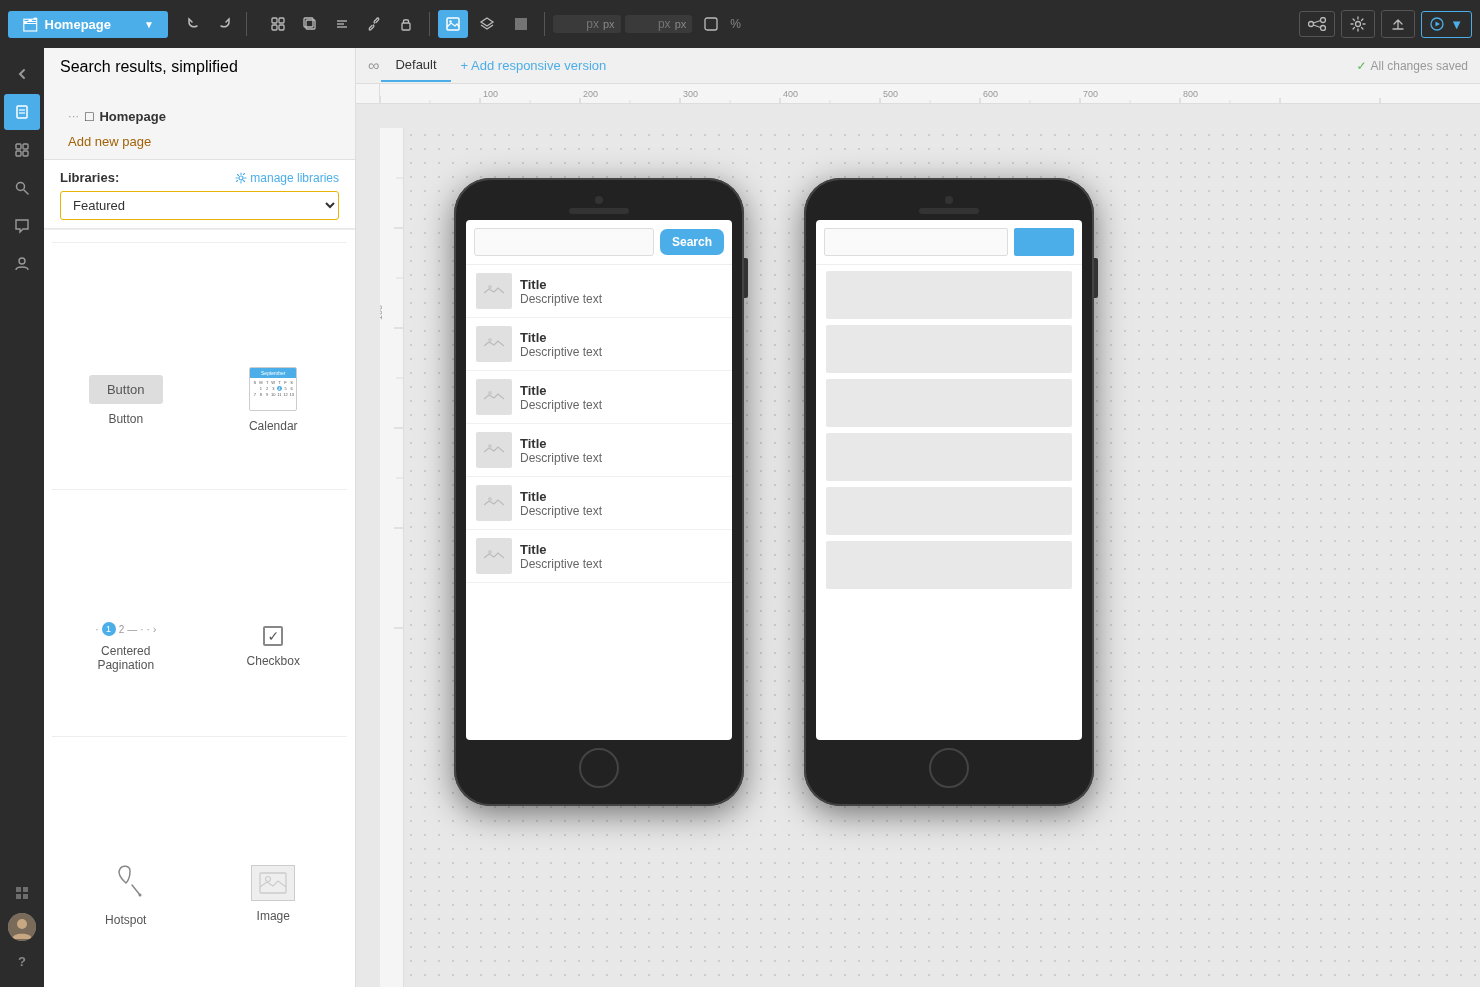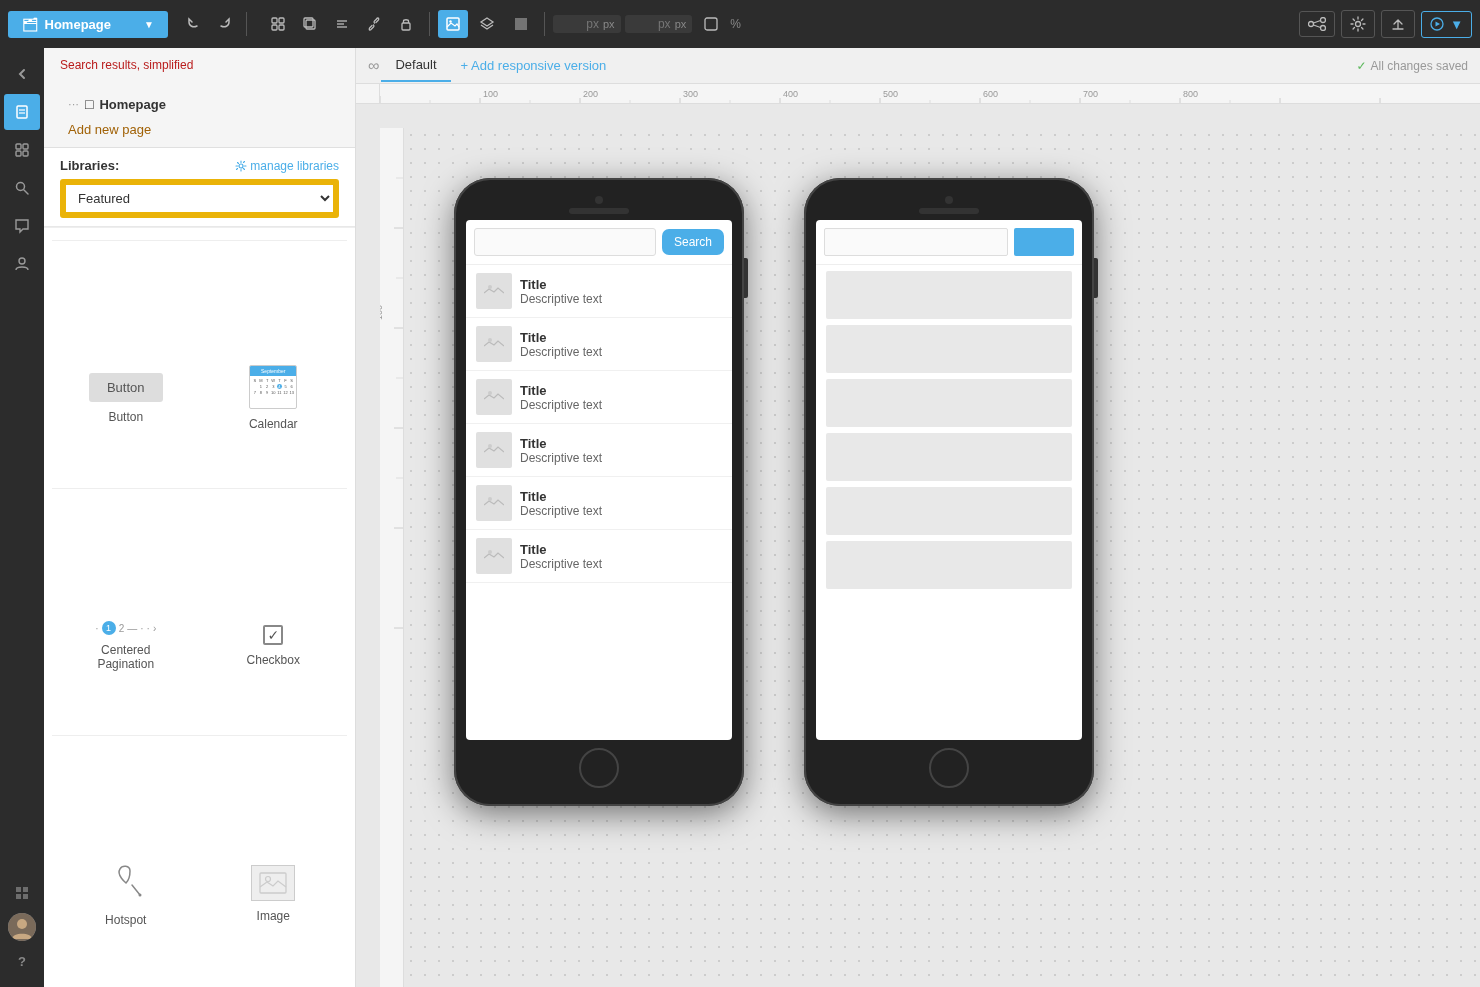--- a/index.html
+++ b/index.html
@@ -39,31 +39,31 @@
     }
     .icon-bar-btn.active { background: #4baee8; color: #fff; }
     .icon-bar-spacer { flex: 1; }
     .icon-bar-avatar { width: 28px; height: 28px; border-radius: 50%; overflow: hidden; background: #888; display: flex; align-items: center; justify-content: center; color: #fff; font-size: 12px; }
 
     
     .sidebar {
       width: 312px; background: #fff; border-right: 1px solid #ddd; display: flex; flex-direction: column; flex-shrink: 0; overflow: hidden;
     }
     .sidebar-header { padding: 10px 16px 8px; background: #f5f5f5; border-bottom: 1px solid #e0e0e0; }
-    .search-results-label { font-size: 12px; color: #b91c1c; margin-bottom: 16px; }
+    .search-results-label { font-size: 16px; color: #000000; margin-bottom: 24px; }
     .page-tree { padding: 4px 0; }
     .page-tree-item { display: flex; align-items: center; gap: 6px; padding: 4px 8px; font-size: 13px; color: #333; }
     .page-tree-icon { font-size: 11px; color: #999; }
     .page-name { font-weight: 600; color: #333; }
     .add-page-link { color: #a16207; font-size: 13px; cursor: pointer; text-decoration: none; padding: 2px 8px; display: block; }
     .libraries-section { padding: 10px 16px 8px; border-bottom: 1px solid #e8e8e8; }
     .libraries-header { display: flex; align-items: center; justify-content: space-between; margin-bottom: 6px; }
     .libraries-label { font-size: 13px; font-weight: 600; color: #333; }
     .manage-link { font-size: 12px; color: #4baee8; cursor: pointer; display: flex; align-items: center; gap: 3px; }
-    .library-select { width: 100%; border: 6px solid #eab308; border-radius: 3px; padding: 5px 8px; font-size: 13px; color: #333; background: #fff; cursor: pointer; }
+    .library-select { width: 100%; border: 1px solid #eab308; border-radius: 3px; padding: 5px 8px; font-size: 13px; color: #333; background: #fff; cursor: pointer; }
     .widget-search { position: relative; margin-top: 8px; }
     .widget-search-input { width: 100%; border: 1px solid #ddd; border-radius: 3px; padding: 6px 28px 6px 10px; font-size: 12px; color: #999; outline: none; }
     .widget-search-clear { position: absolute; right: 6px; top: 50%; transform: translateY(-50%); color: #999; cursor: pointer; font-size: 14px; }
 
     
     .widget-grid { display: grid; grid-template-columns: 1fr 1fr; flex: 1; overflow-y: auto; padding: 8px; gap: 0; border-top: 1px solid #eee; }
     .widget-cell { display: flex; flex-direction: column; align-items: center; justify-content: center; padding: 16px 8px 12px; border: 1px solid transparent; cursor: grab; min-height: 110px; }
     .widget-preview { display: flex; align-items: center; justify-content: center; margin-bottom: 8px; }
     .widget-name { font-size: 12px; color: #555; text-align: center; }
     .widget-divider { grid-column: 1/-1; height: 1px; background: #eee; margin: 4px 0; }
@@ -127,21 +127,21 @@
     .phone-speaker { width: 60px; height: 6px; background: #333; border-radius: 3px; }
     .phone-camera { width: 8px; height: 8px; background: #333; border-radius: 50%; }
     .phone-screen { background: #fff; border-radius: 4px; overflow: hidden; min-height: 520px; }
     .phone-bottom { display: flex; justify-content: center; margin-top: 8px; }
     .phone-home { width: 40px; height: 40px; border: 2px solid #444; border-radius: 50%; }
     .phone-side-btn { position: absolute; right: -4px; top: 80px; width: 4px; height: 40px; background: #333; border-radius: 0 2px 2px 0; }
 
     
     .phone-search-bar { display: flex; align-items: center; gap: 6px; padding: 8px; border-bottom: 1px solid #eee; }
     .phone-input { flex: 1; border: 1px solid #ddd; border-radius: 3px; padding: 6px 8px; font-size: 12px; background: #fafafa; }
-    .phone-search-btn { background: #4baee8; color: #fff; border: none; border-radius: 7px; padding: 6px 12px; font-size: 12px; cursor: pointer; font-weight: 400; }
+    .phone-search-btn { background: #4baee8; color: #fff; border: none; border-radius: 7px; padding: 6px 12px; font-size: 12px; cursor: pointer; font-weight: 700; }
     .list-item-row { display: flex; align-items: center; gap: 8px; padding: 8px 10px; border-bottom: 1px solid #f0f0f0; }
     .list-thumb { width: 36px; height: 36px; background: #e0e0e0; border-radius: 2px; display: flex; align-items: center; justify-content: center; color: #bbb; font-size: 14px; flex-shrink: 0; }
     .list-text { display: flex; flex-direction: column; }
     .list-title { font-size: 13px; font-weight: 700; color: #333; }
     .list-desc { font-size: 12px; color: #666; }
 
     
     .phone-screen-grey { background: #fff; }
     .grey-search { display: flex; gap: 6px; padding: 8px; border-bottom: 1px solid #eee; }
     .grey-input { flex: 1; border: 1px solid #ddd; border-radius: 2px; background: #fafafa; height: 28px; }

